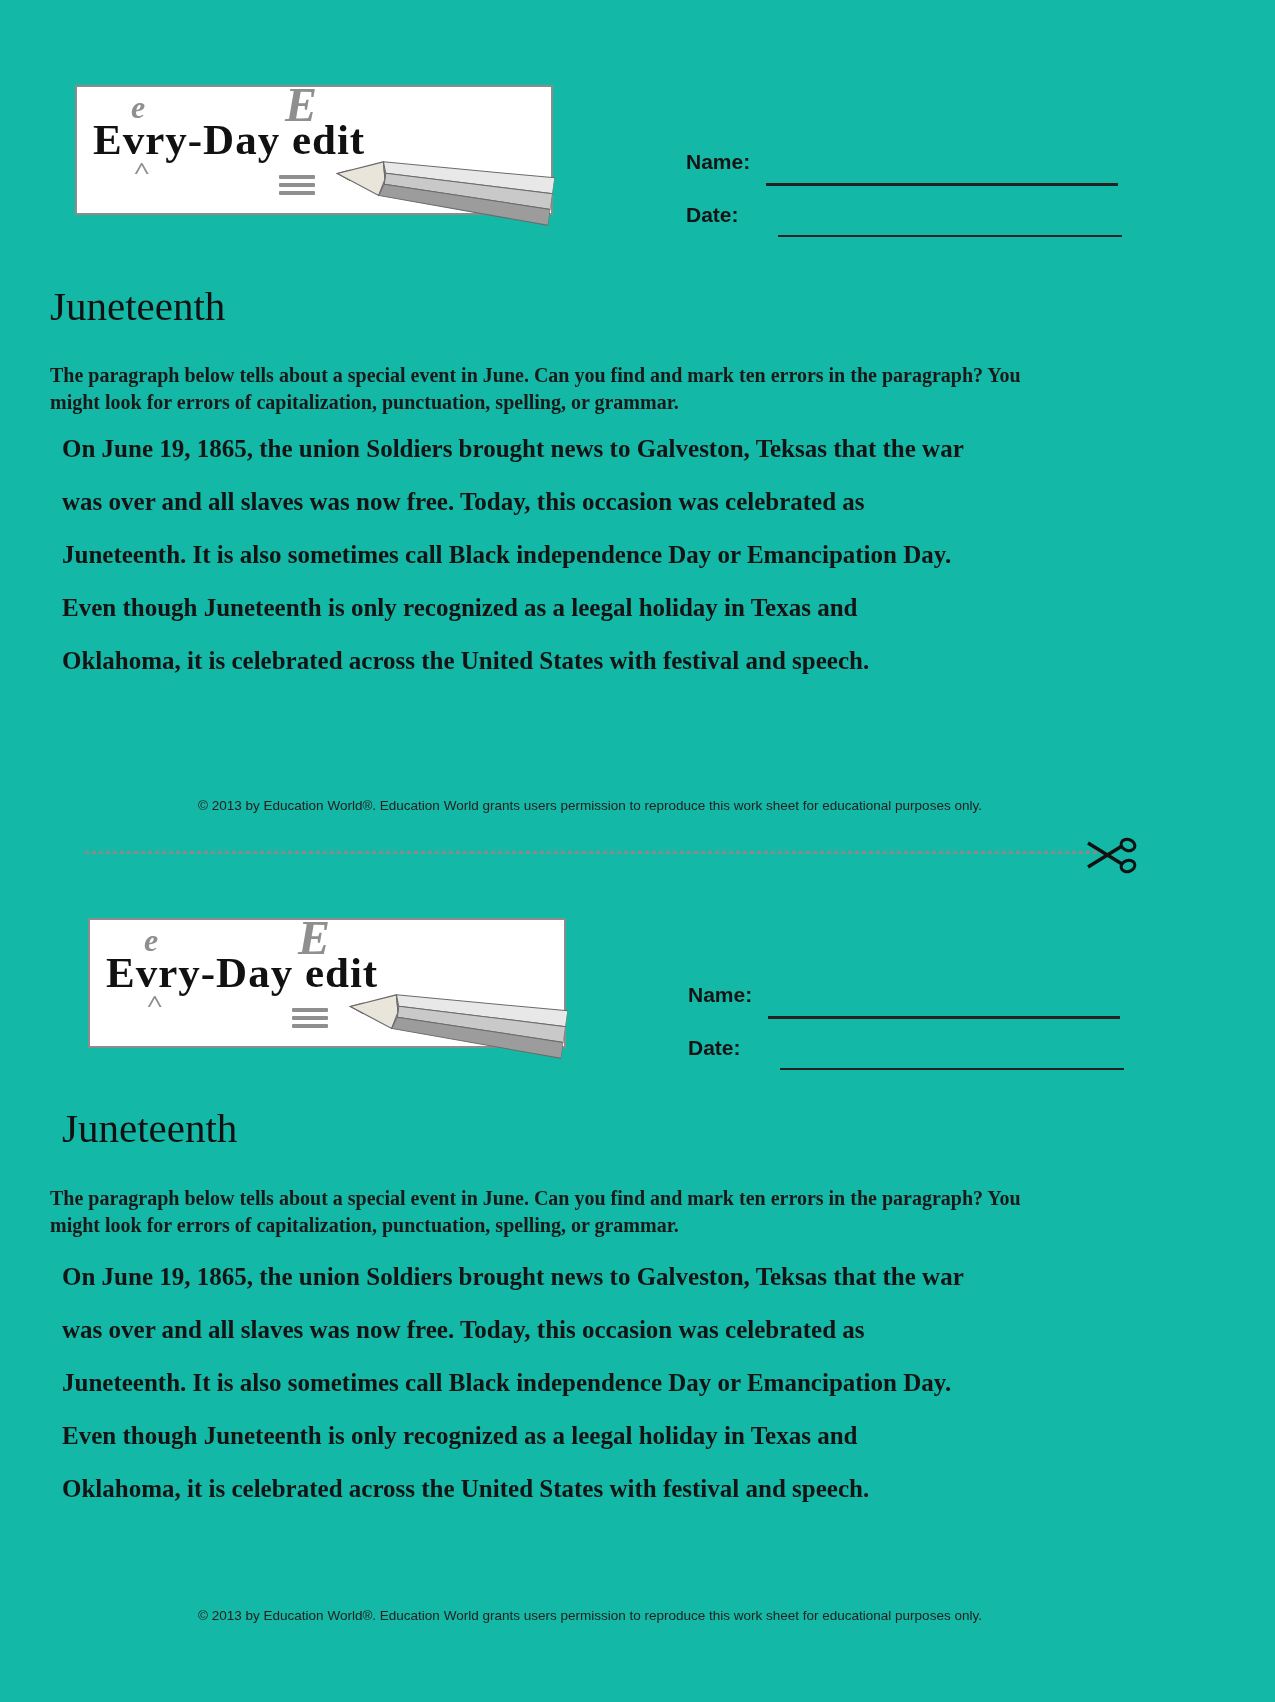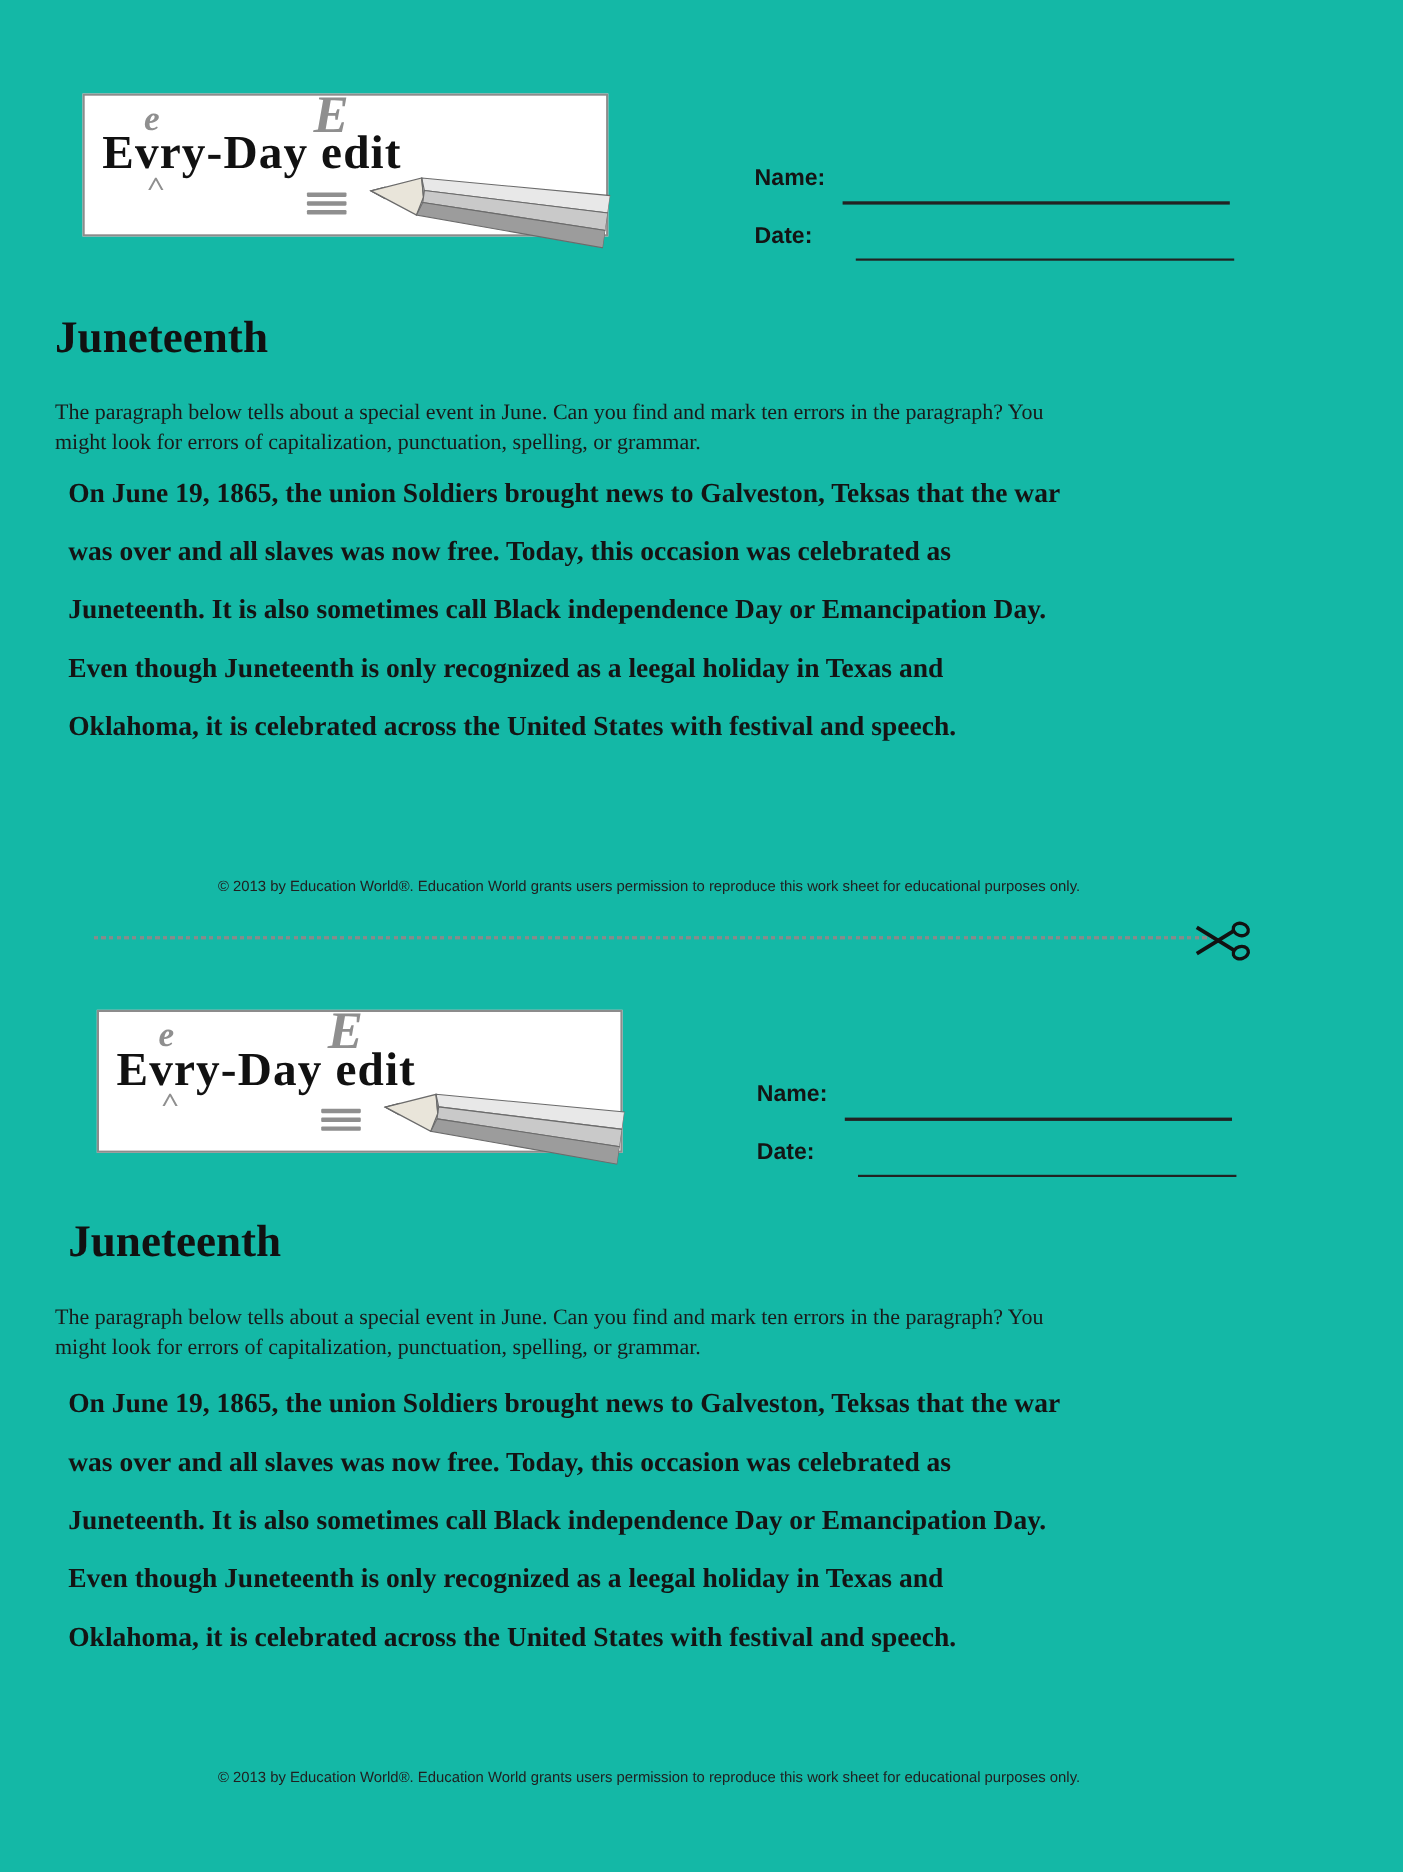--- a/index.html
+++ b/index.html
@@ -19,22 +19,22 @@
   .mark-underline .bar { height:4px; background:#8f8f8f; margin-bottom:4px; border-radius:1px; }
   .pencil-wrap { position:absolute; left:258px; top:62px; width:218px; height:58px;
                  transform:rotate(8deg); transform-origin:20px 28px; }
 
   
   .field-label { position:absolute; font-family:"Liberation Sans", sans-serif; font-weight:bold;
                  font-size:21px; color:#141414;text-align:right; }
   .field-line { position:absolute; background:#222; }
 
   
-  .ws-title { position:absolute; font-weight:bold; font-size:41px; color:#111; }
-  .ws-instr { position:absolute; font-size:20px; line-height:27px; color:#1a1a1a; width:1100px; }
+  .ws-title { position:absolute; font-weight:normal; font-size:41px; color:#111; }
+  .ws-instr { position:absolute; font-size:20px; line-height:27px; color:#1a1a1a; width:1100px;font-weight:bold; }
   .ws-para  { position:absolute; font-size:25px; color:#141414; width:1080px; }
   .ws-para .pline { display:block; height:53px; line-height:53px; white-space:nowrap;font-weight:bold; }
   .ws-copy { position:absolute; left:45px; width:1090px; text-align:center;
              font-family:"Liberation Sans", sans-serif; font-size:13.5px; color:#202020; }
 
   
   .cut-line { position:absolute; left:85px; top:851px; width:1016px; height:3px;
               background:repeating-linear-gradient(90deg,#8a8a8a 0 4px, transparent 4px 7px); }
   .scissors { position:absolute; left:1086px; top:836px; width:52px; height:40px; }
 </style>

